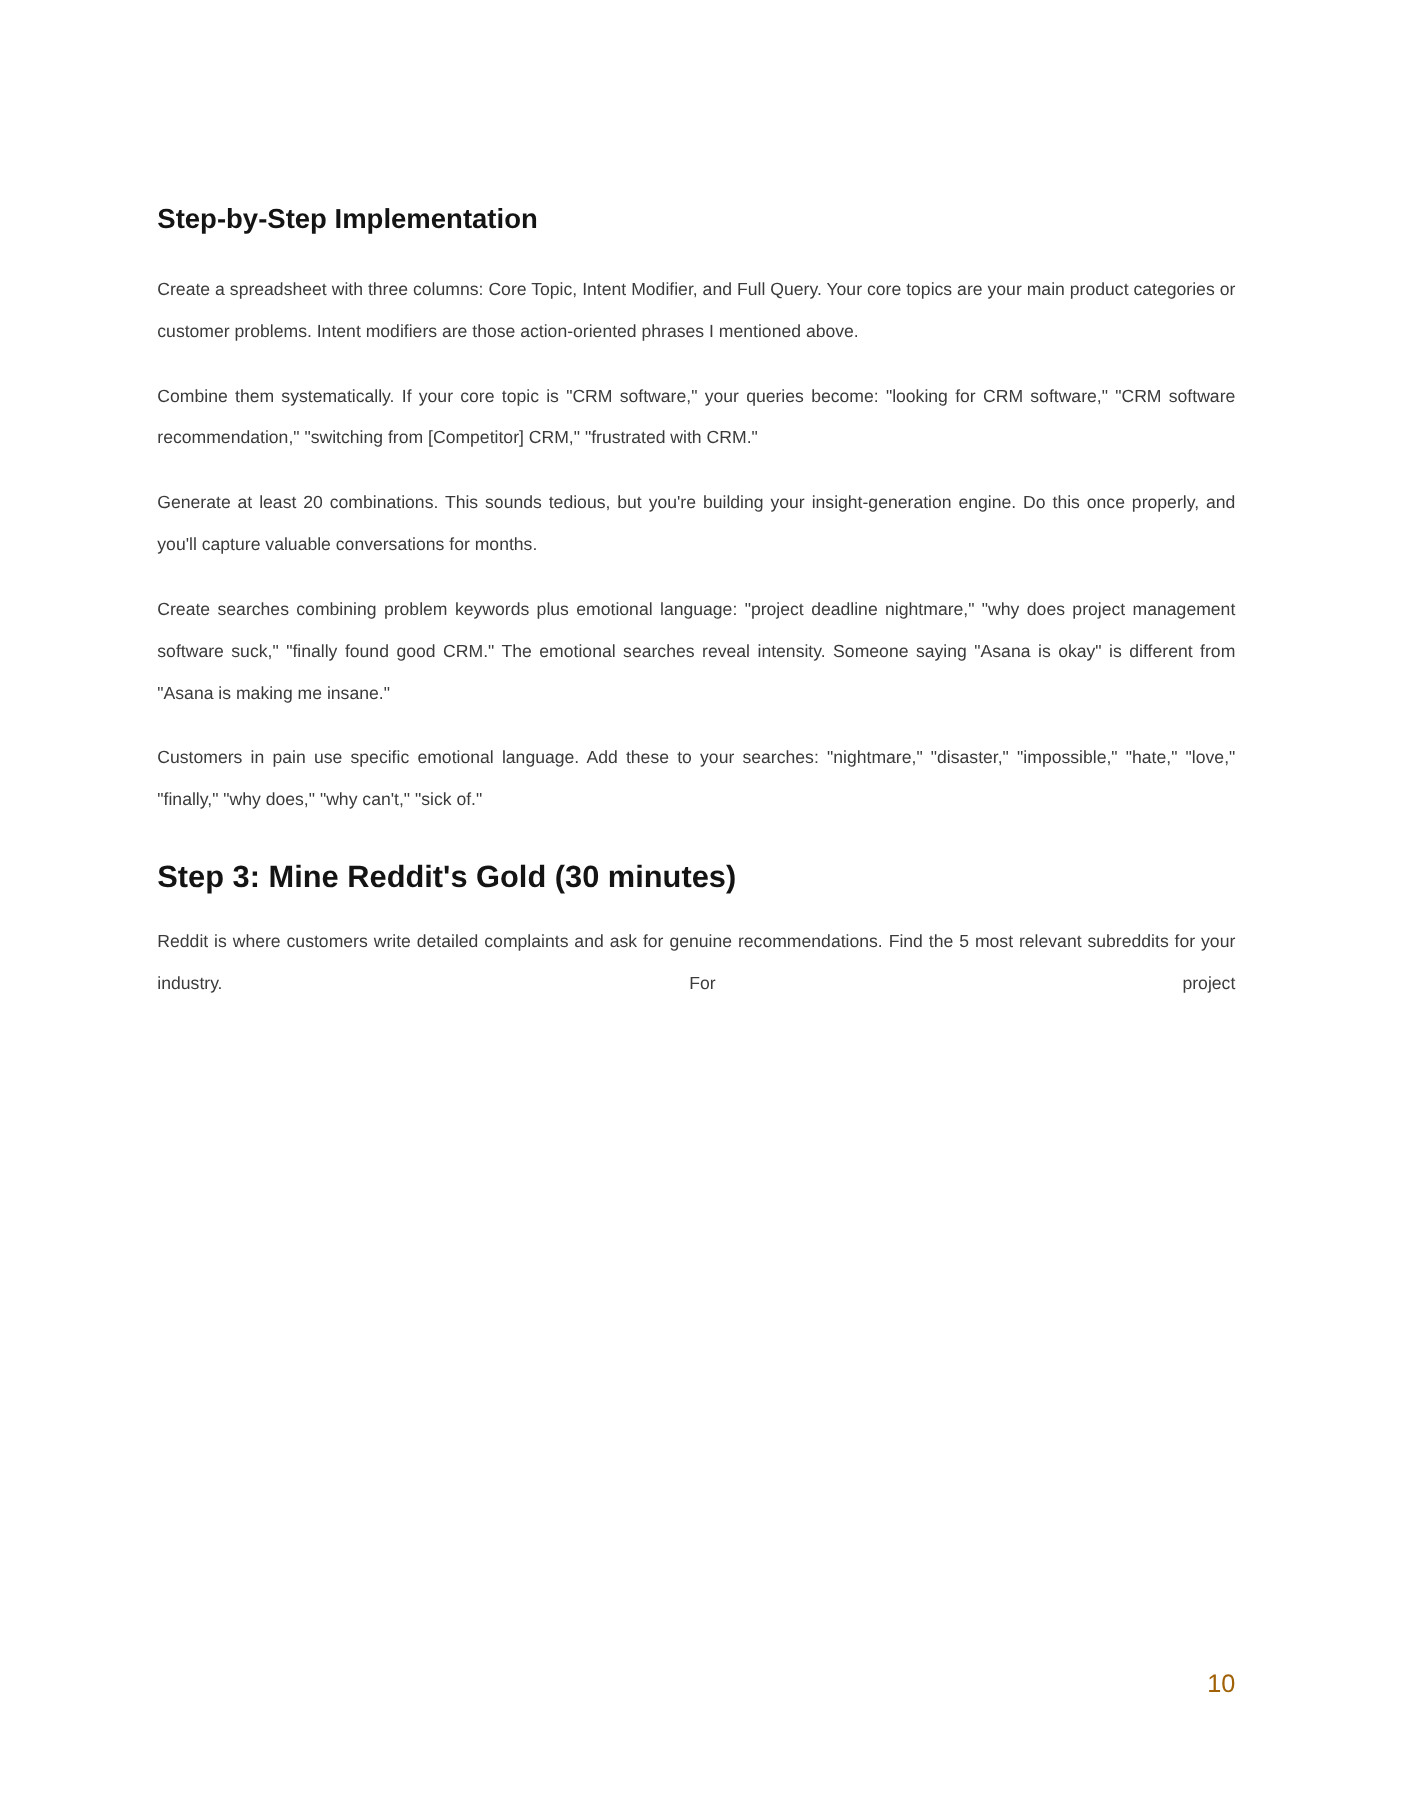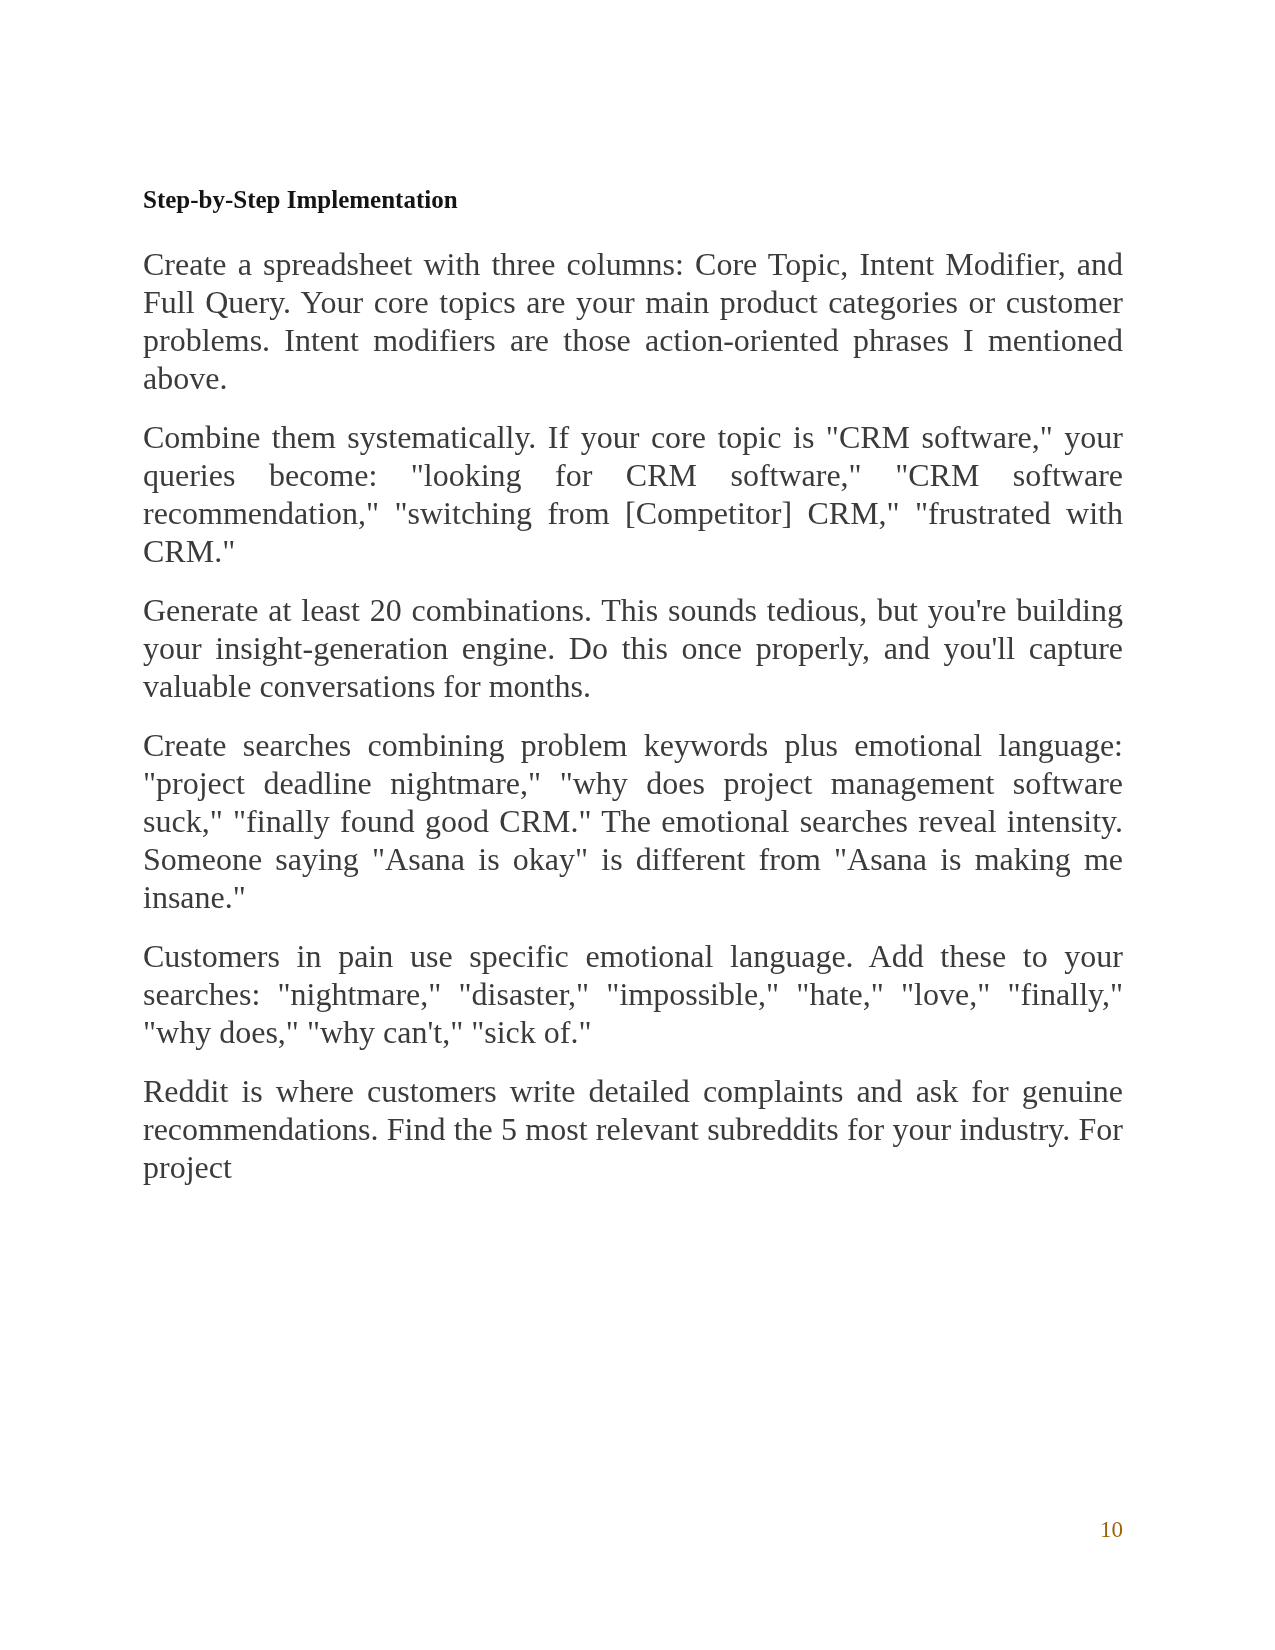--- a/index.html
+++ b/index.html
@@ -5,21 +5,21 @@
   html, body {
     margin: 0;
     padding: 0;
     background: #ffffff;
   }
   .page {
     position: relative;
     width: 1275px;
     height: 1650px;
     background: #ffffff;
-    font-family: Liberation Serif, serif;
+    font-family: Liberation Sans, sans-serif;
     overflow: hidden;
   }
   .content {
     position: absolute;
     left: 143px;
     right: 152px;
     top: 183px;
   }
   .h-small {
     font-size: 25px;
@@ -32,21 +32,21 @@
     font-size: 28px;
     line-height: 38px;
     font-weight: 700;
     color: #141414;
     margin: 31px 0 22px 0;
   }
   .content > .h-large:first-of-type {
     margin-top: 31px;
   }
   p.body-par {
-    font-size: 32px;
+    font-size: 16px;
     line-height: 38px;
     color: #3b3b3b;
     text-align: justify;
     margin: 0 0 21px 0;
   }
   p.truncated {
     text-align-last: justify;
     margin-bottom: 4px;
   }
   .page-num {
@@ -72,19 +72,20 @@
     <p class="body-par">Combine them systematically. If your core topic is "CRM software," your queries become: "looking for CRM software," "CRM software recommendation," "switching from [Competitor] CRM," "frustrated with CRM."</p>
 
     <p class="body-par">Generate at least 20 combinations. This sounds tedious, but you're building your insight-generation engine. Do this once properly, and you'll capture valuable conversations for months.</p>
 
 
     <p class="body-par">Create searches combining problem keywords plus emotional language: "project deadline nightmare," "why does project management software suck," "finally found good CRM." The emotional searches reveal intensity. Someone saying "Asana is okay" is different from "Asana is making me insane."</p>
 
     <p class="body-par">Customers in pain use specific emotional language. Add these to your searches: "nightmare," "disaster," "impossible," "hate," "love," "finally," "why does," "why can't," "sick of."</p>
 
 
+    <h3 class="h-large">Step 3: Mine Reddit's Gold (30 minutes)</h3>
 
     <p class="body-par truncated">Reddit is where customers write detailed complaints and ask for genuine recommendations. Find the 5 most relevant subreddits for your industry. For project</p>
 
   </main>
 
   <span class="page-num">10</span>
 </div>
 
 </body></html>

